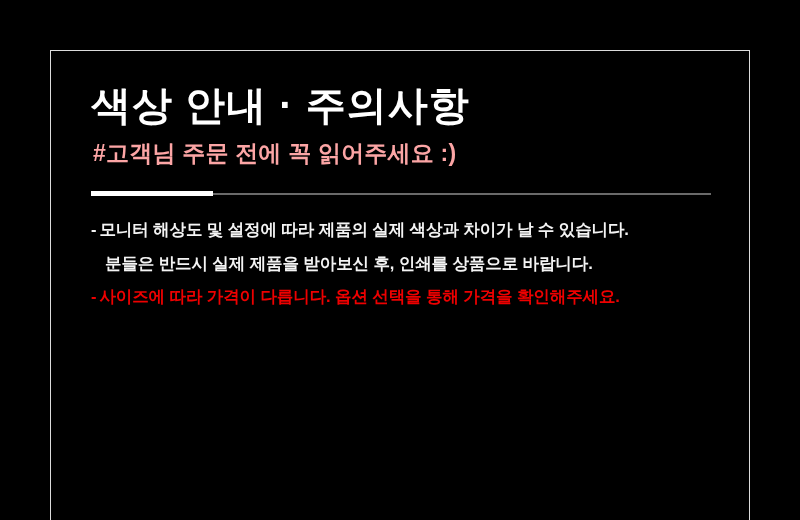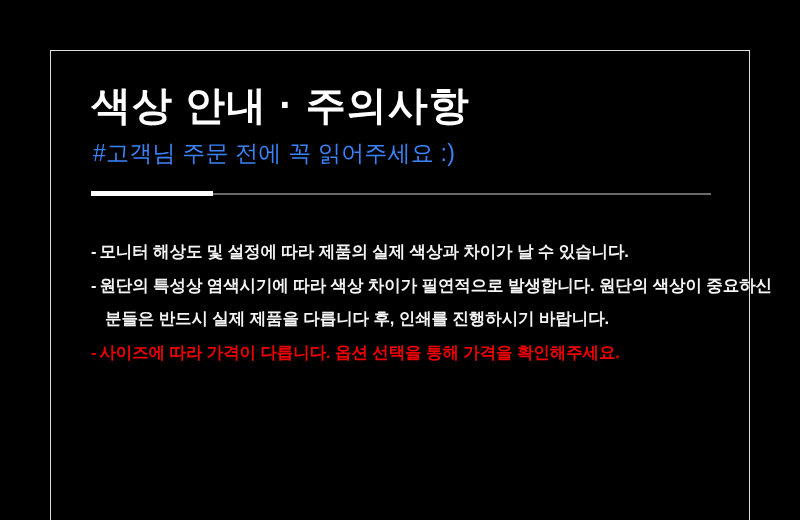--- a/index.html
+++ b/index.html
@@ -44,23 +44,23 @@
     color: #ffffff;
     font-size: 40px;
     font-weight: 700;
     letter-spacing: 1px;
     line-height: 1.12;
     margin: 0;
     white-space: nowrap;
   }
 
   .subtitle {
-    color: #3b82f6;
+    color: #fca5a5;
     font-size: 23px;
-    font-weight: 400;
+    font-weight: 700;
     letter-spacing: 0.2px;
     line-height: 1.2;
     margin: 12px 0 0 2px;
     white-space: nowrap;
   }
 
   
   .divider {
     position: relative;
     margin-top: 24px;
@@ -78,21 +78,21 @@
   .divider-rule {
     position: absolute;
     left: 122px;
     top: 2px;
     width: 498px;
     height: 1.5px;
     background: #6a6a6a;
   }
 
   .body-list {
-    margin-top: 38px;
+    margin-top: 16px;
     list-style: none;
     padding: 0;
   }
 
   .body-line {
     color: #f4f4f4;
     font-size: 16.5px;
     font-weight: 700;
     line-height: 33.5px;
     height: 33.5px;
@@ -125,26 +125,23 @@
         <div class="divider-stub"></div>
         <div class="divider-rule"></div>
       </div>
 
       <div class="body-list">
 
         <div class="body-line">
           <span class="bullet-dash">-</span><span>모니터 해상도 및 설정에 따라 제품의 실제 색상과 차이가 날 수 있습니다.</span>
         </div>
 
-        <div class="body-line">
-          <span class="bullet-dash">-</span><span>원단의 특성상 염색시기에 따라 색상 차이가 필연적으로 발생합니다. 원단의 색상이 중요하신</span>
-        </div>
 
         <div class="body-line cont">
-          <span>분들은 반드시 실제 제품을 다릅니다 후, 인쇄를 진행하시기 바랍니다.</span>
+          <span>분들은 반드시 실제 제품을 받아보신 후, 인쇄를 상품으로 바랍니다.</span>
         </div>
 
 
 
         <div class="body-line alert">
           <span class="bullet-dash">-</span><span>사이즈에  따라 가격이 다릅니다. 옵션 선택을 통해 가격을 확인해주세요.</span>
         </div>
 
       </div>
     </div>

